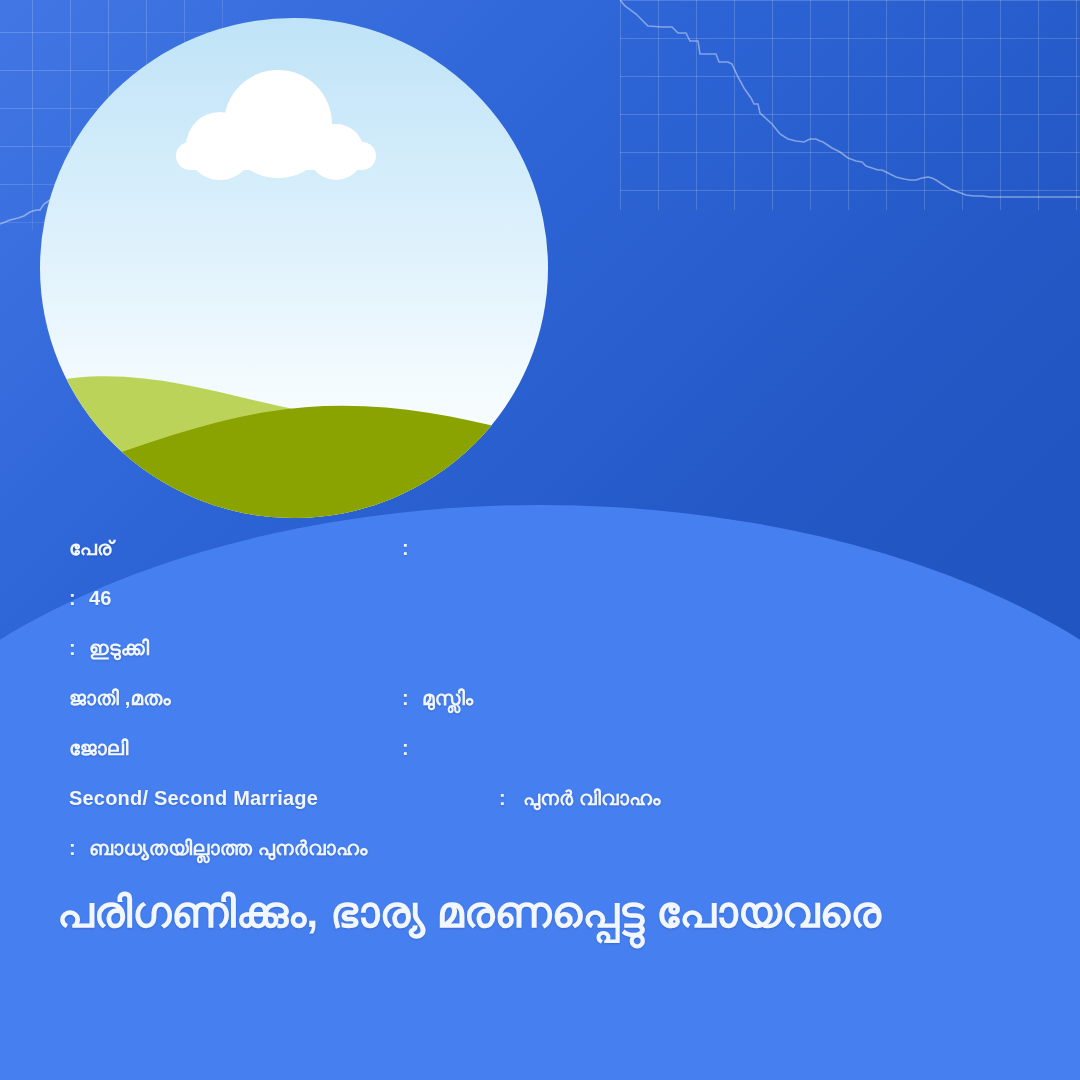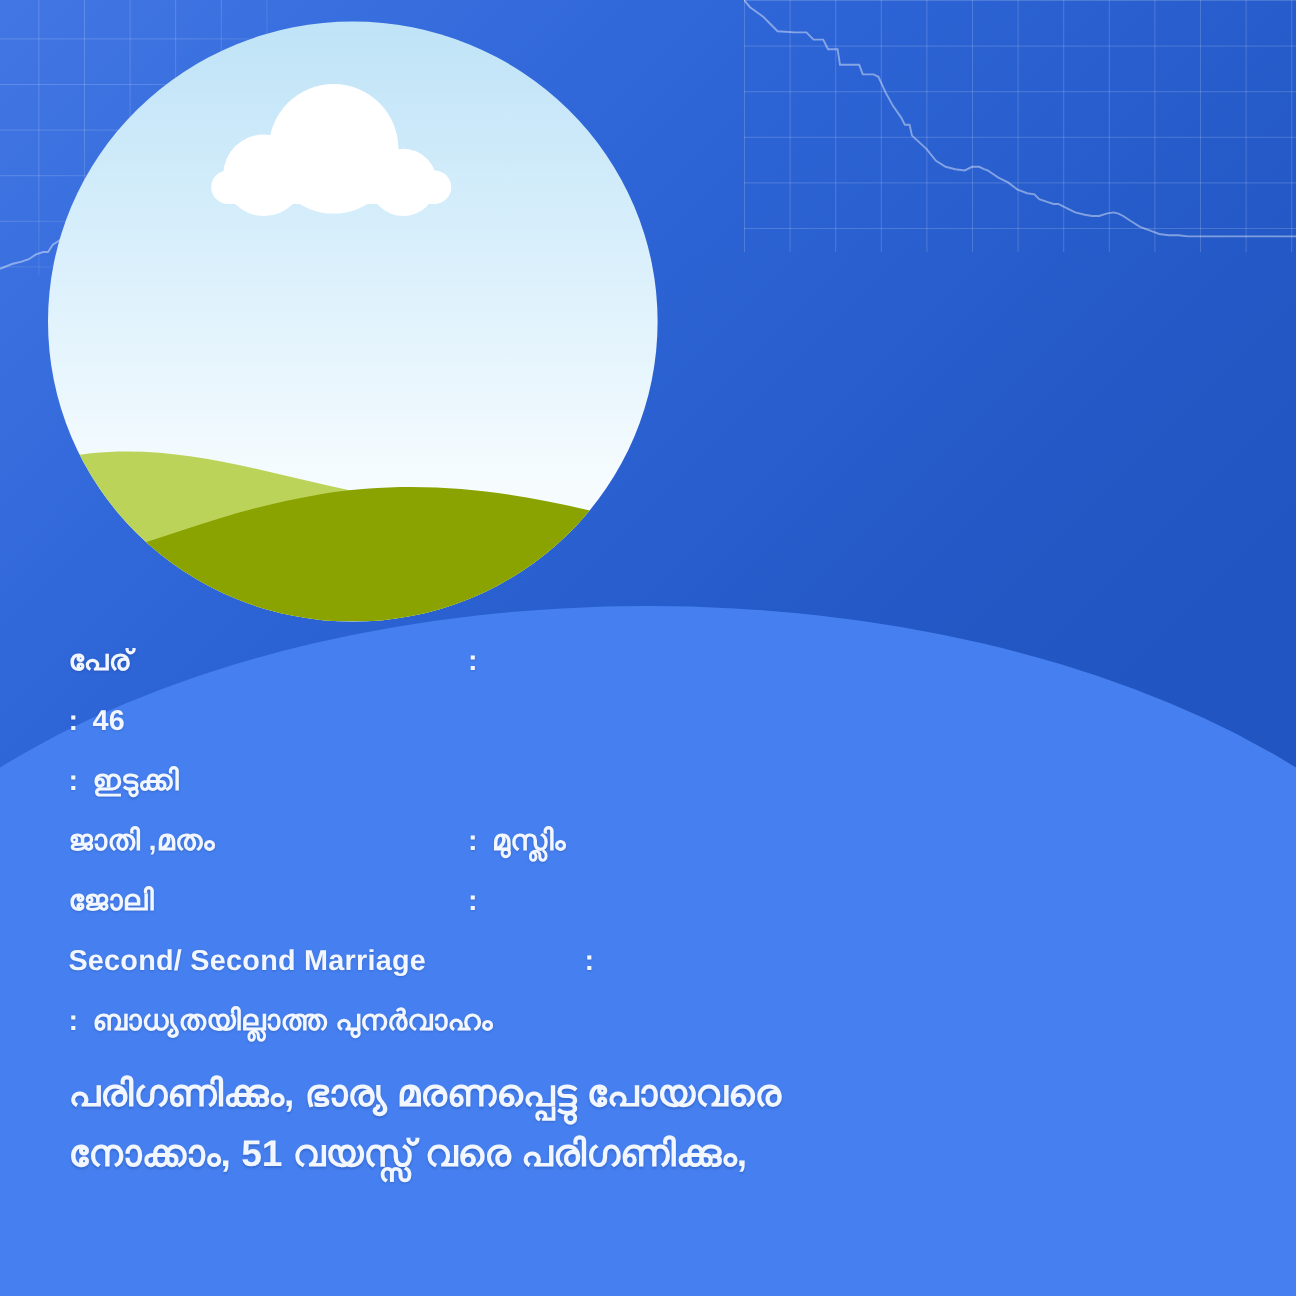--- a/index.html
+++ b/index.html
@@ -44,27 +44,27 @@
   #sky-cloud{position:absolute;left:128px;top:50px;width:220px;height:115px;}
   #hill-back{position:absolute;left:0;bottom:0;width:508px;height:200px;}
   #hill-front{position:absolute;left:0;bottom:0;width:508px;height:160px;}
 
   
   #details{
     position:absolute;left:57px;top:537px;width:990px;
     color:#f2f6ff;font-weight:bold;
     text-shadow:0 1px 2px rgba(10,40,110,.25);
   }
-  .row{display:flex;align-items:baseline;height:50px;font-size:24px;letter-spacing:.2px;}
+  .row{display:flex;align-items:baseline;height:50px;font-size:20px;letter-spacing:.2px;margin-left:12px;}
   .row .label{width:333px;flex:0 0 333px;white-space:nowrap;}
   .row .sep{width:20px;flex:0 0 20px;}
   .row .value{white-space:nowrap;}
   .row.wide .label{width:430px;flex:0 0 430px;}
   .row.wide .sep{width:24px;flex:0 0 24px;}
-  .note{font-size:31px;line-height:50px;white-space:nowrap;}
+  .note{font-size:43px;line-height:50px;white-space:nowrap;}
 </style>
 </head>
 <body>
 
 <div id="card">
 
   <div class="grid" id="grid-left"></div>
   <div class="grid" id="grid-right"></div>
 
   <svg class="spark" id="spark-right" viewBox="0 0 460 210" preserveAspectRatio="none">
@@ -126,24 +126,24 @@
 
     <div class="row">
       <span class="label">ജോലി</span>
       <span class="sep">:</span>
       <span class="value"></span>
     </div>
 
     <div class="row wide">
       <span class="label">Second/ Second Marriage</span>
       <span class="sep">:</span>
+      <span class="value">പുനർ വിവാഹം</span>
     </div>
 
     <div class="row">
       <span class="sep">:</span>
       <span class="value">ബാധ്യതയില്ലാത്ത പുനർവാഹം</span>
     </div>
 
     <div class="note">പരിഗണിക്കും, ഭാര്യ മരണപ്പെട്ടു പോയവരെ</div>
-    <div class="note">നോക്കാം, 51 വയസ്സ് വരെ പരിഗണിക്കും,</div>
 
   </div>
 </div>
 
 </body></html>

